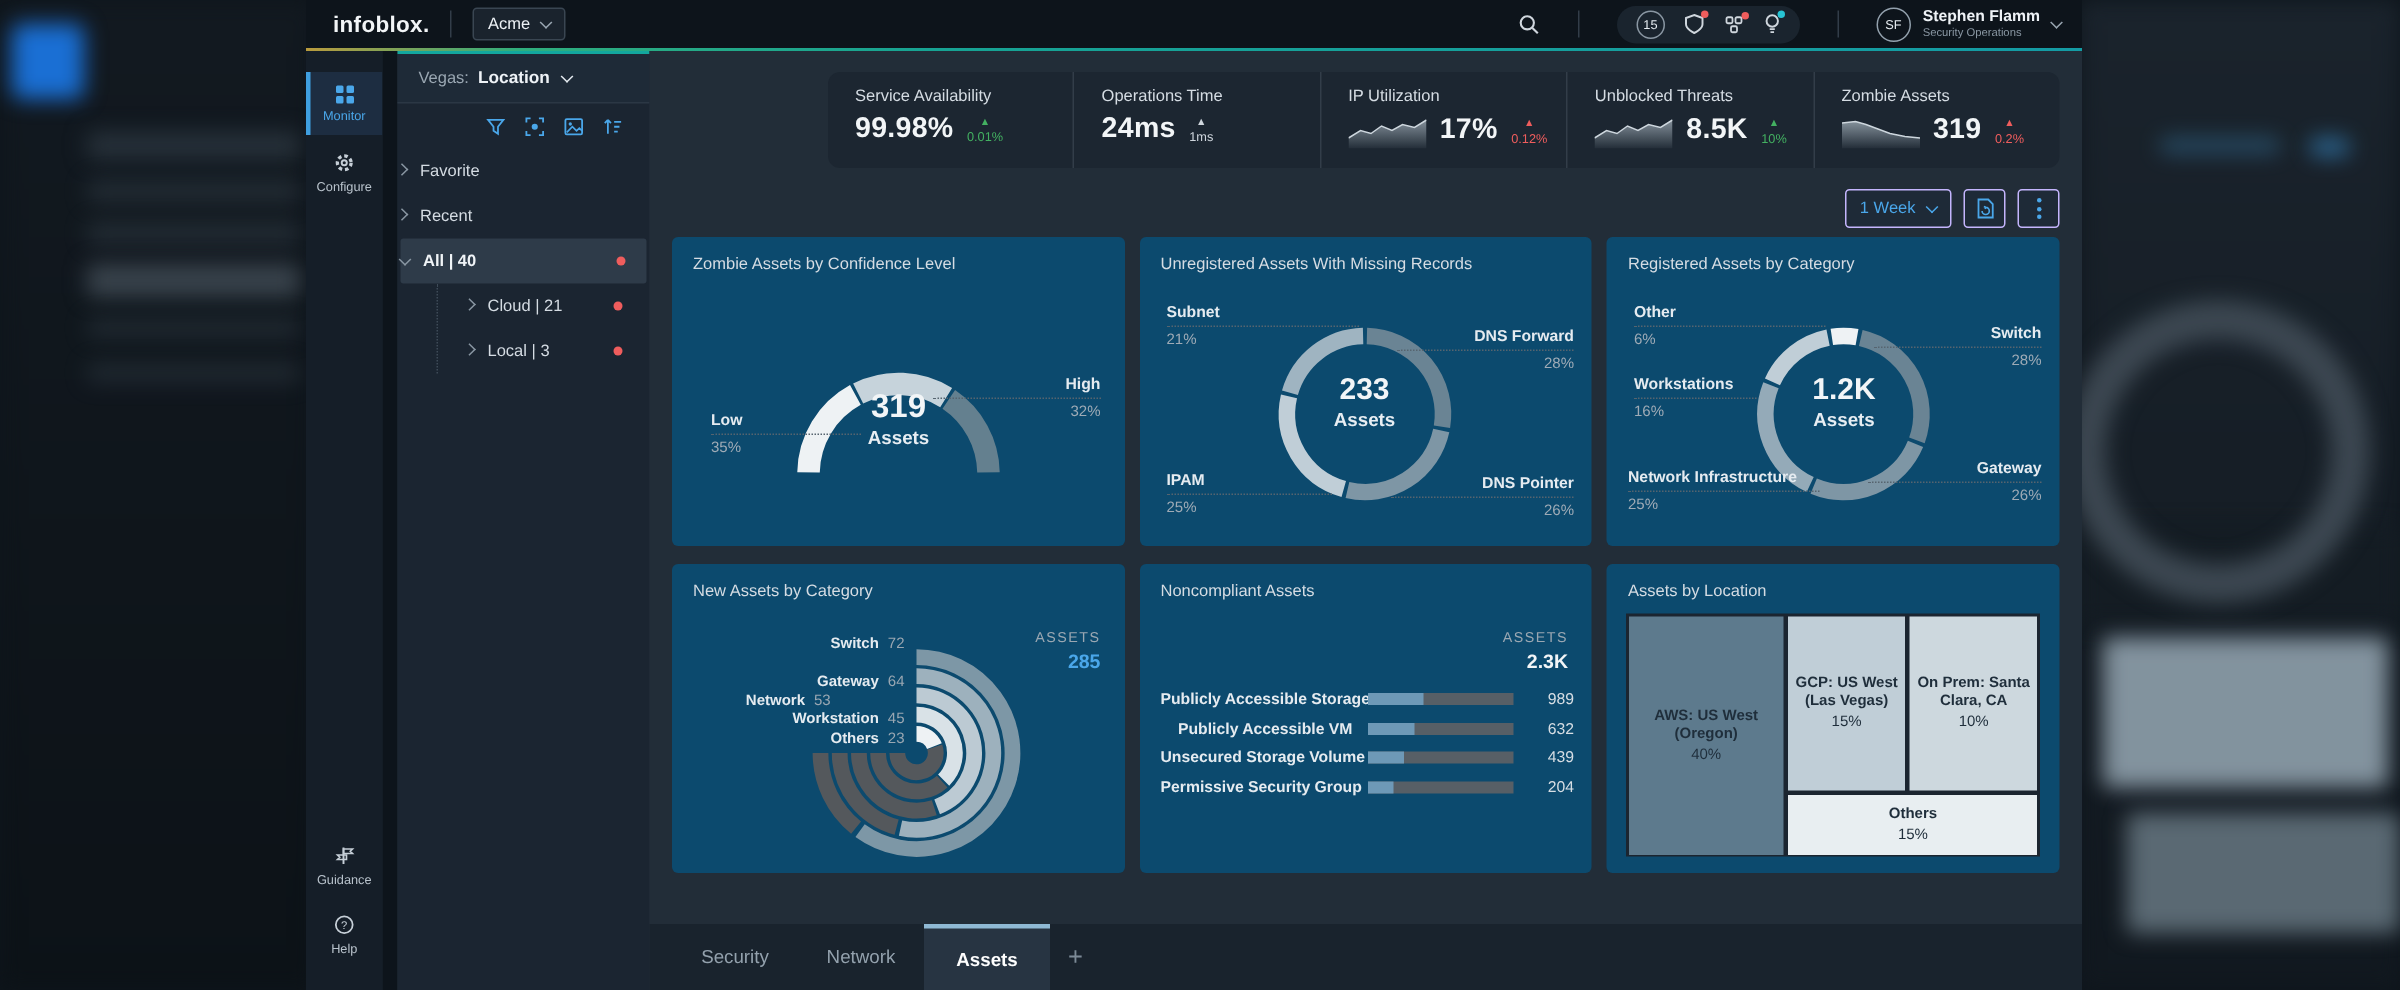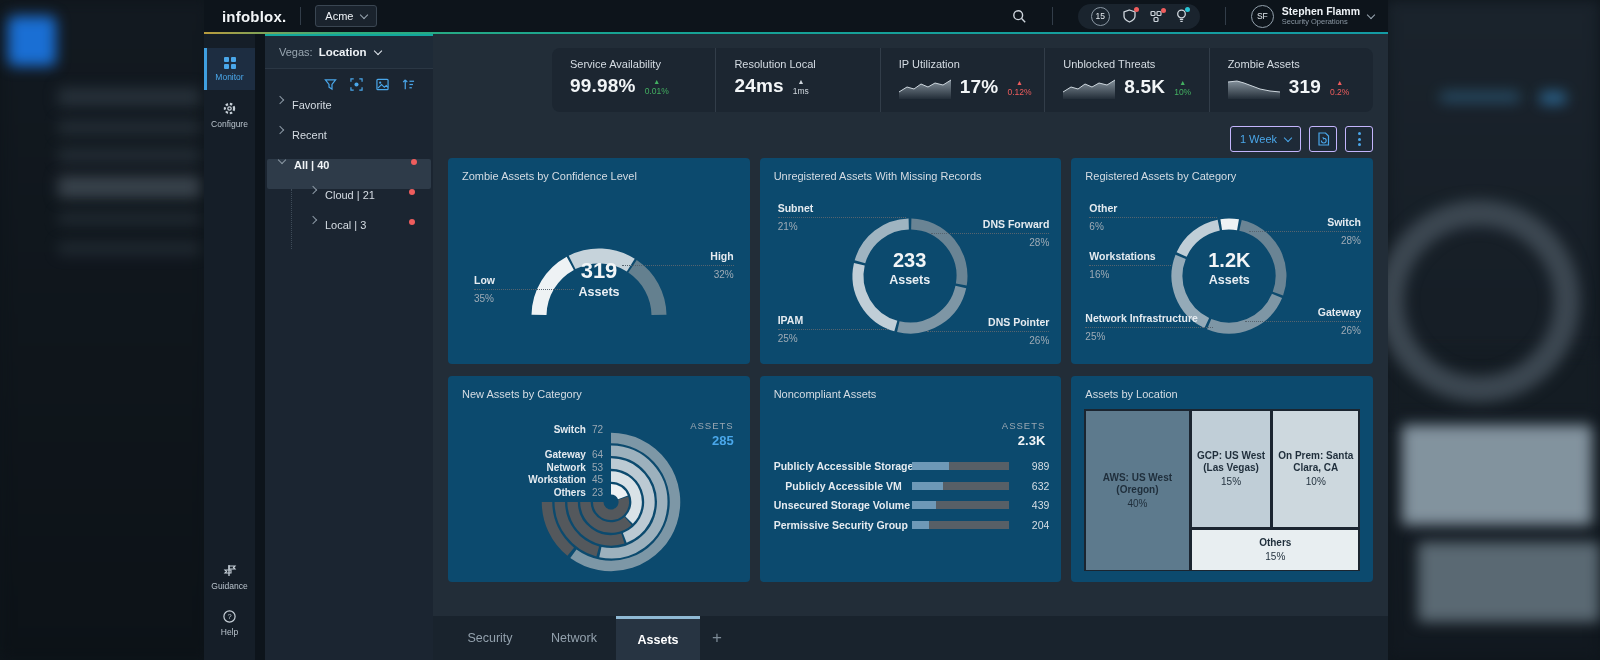--- a/index.html
+++ b/index.html
@@ -51,21 +51,21 @@
   .rspacer{flex:1;}
   .gridicon{display:grid;grid-template-columns:5px 5px;grid-gap:2px;}
   .gridicon b{width:5px;height:5px;background:#4aa7ea;border-radius:1px;}
   
   .tree{width:168px;background:#1b2531;border-top:2px solid #13a79e;flex:none;display:flex;flex-direction:column;font-size:11px;}
   .thead{height:32px;background:#1e2a37;border-bottom:1px solid #2b3744;display:flex;align-items:center;
          padding:0 14px;gap:6px;cursor:pointer;}
   .tview{color:#9aa7b2;} .tval{color:#eef2f6;font-weight:bold;font-size:11.5px;}
   .ticons{height:30px;display:flex;align-items:center;justify-content:flex-end;gap:13px;padding-right:18px;}
   .ticons svg{cursor:pointer;}
-  .trow{height:30px;display:flex;gap:9px;padding:0 12px;color:#d5dce3;cursor:pointer;position:relative;}
+  .trow{height:30px;display:flex;align-items:center;gap:9px;padding:0 0;color:#d5dce3;cursor:pointer;position:relative;}
   .trow .chev{border-color:#8a97a3;transform:rotate(-45deg);}
   .trow.open .chev{transform:rotate(45deg);}
   .trow.sel{background:#2e3b49;margin:0 2px;border-radius:2px;}
   .rdot{position:absolute;right:14px;width:6px;height:6px;border-radius:50%;background:#ef5d5d;}
   .children{margin-left:26px;border-left:1px dotted #3e4b58;}
   .children .trow{padding-left:18px;}
   .children .rdot{right:18px;}
   
   .content{flex:1;display:flex;flex-direction:column;min-width:0;background:#222d38;}
   .kpibar{margin:14px 15px 0 119px;height:64px;background:#1c2631;border-radius:8px;display:flex;flex:none;}
@@ -298,21 +298,21 @@
               <div class="klabel">Service Availability</div>
               <div class="kval">
                 <span class="kv">99.98%</span>
                 <div class="kdelta">
                   <span class="karr green">▲</span>
                   <span class="kdt green">0.01%</span>
                 </div>
               </div>
             </div>
             <div class="kpi">
-              <div class="klabel">Resolution Local</div>
+              <div class="klabel">Operations Time</div>
               <div class="kval">
                 <span class="kv">24ms</span>
                 <div class="kdelta">
                   <span class="karr neutral">▲</span>
                   <span class="kdt neutral">1ms</span>
                 </div>
               </div>
             </div>
             <div class="kpi">
               <div class="klabel">IP Utilization</div>
@@ -487,21 +487,21 @@
                 <path d="M 149.75 175.46 A 51.2 51.2 0 0 1 111.80 126.00" stroke="#54585c" stroke-width="10.5" fill="none"></path>
                 <path d="M 163.00 87.60 A 38.4 38.4 0 0 1 176.76 161.85" stroke="#bccad3" stroke-width="10.5" fill="none"></path>
                 <path d="M 174.87 162.52 A 38.4 38.4 0 0 1 124.60 126.00" stroke="#54585c" stroke-width="10.5" fill="none"></path>
                 <path d="M 163.00 100.40 A 25.599999999999994 25.599999999999994 0 0 1 181.10 144.10" stroke="#d9e2e7" stroke-width="10.5" fill="none"></path>
                 <path d="M 180.13 145.02 A 25.599999999999994 25.599999999999994 0 0 1 137.40 126.00" stroke="#54585c" stroke-width="10.5" fill="none"></path>
                 <path d="M 163.00 113.20 A 12.799999999999997 12.799999999999997 0 0 1 174.95 121.41" stroke="#eef2f4" stroke-width="10.5" fill="none"></path>
                 <path d="M 175.17 122.04 A 12.799999999999997 12.799999999999997 0 1 1 150.20 126.00" stroke="#54585c" stroke-width="10.5" fill="none"></path>
               </svg>
               <div class="rrow" style="top: 43px;"><span class="rn">Switch</span><span class="rv">72</span></div>
               <div class="rrow" style="top: 67.8px;"><span class="rn">Gateway</span><span class="rv">64</span></div>
-              <div class="rrow" style="top: 80.6px;"><span class="rn">Network</span><span class="rv">53</span></div>
+              <div class="rrow" style="top: 80.6px; text-align: center;"><span class="rn">Network</span><span class="rv">53</span></div>
               <div class="rrow" style="top: 93.4px;"><span class="rn">Workstation</span><span class="rv">45</span></div>
               <div class="rrow" style="top: 106.2px;"><span class="rn">Others</span><span class="rv">23</span></div>
               <div class="ctotal">
                 <div class="ctl1">ASSETS</div>
                 <div class="ctl2 blue">285</div>
               </div>
             </div>
             <div class="card">
               <div class="ctitle">Noncompliant Assets</div>
               <div class="ctotal">

